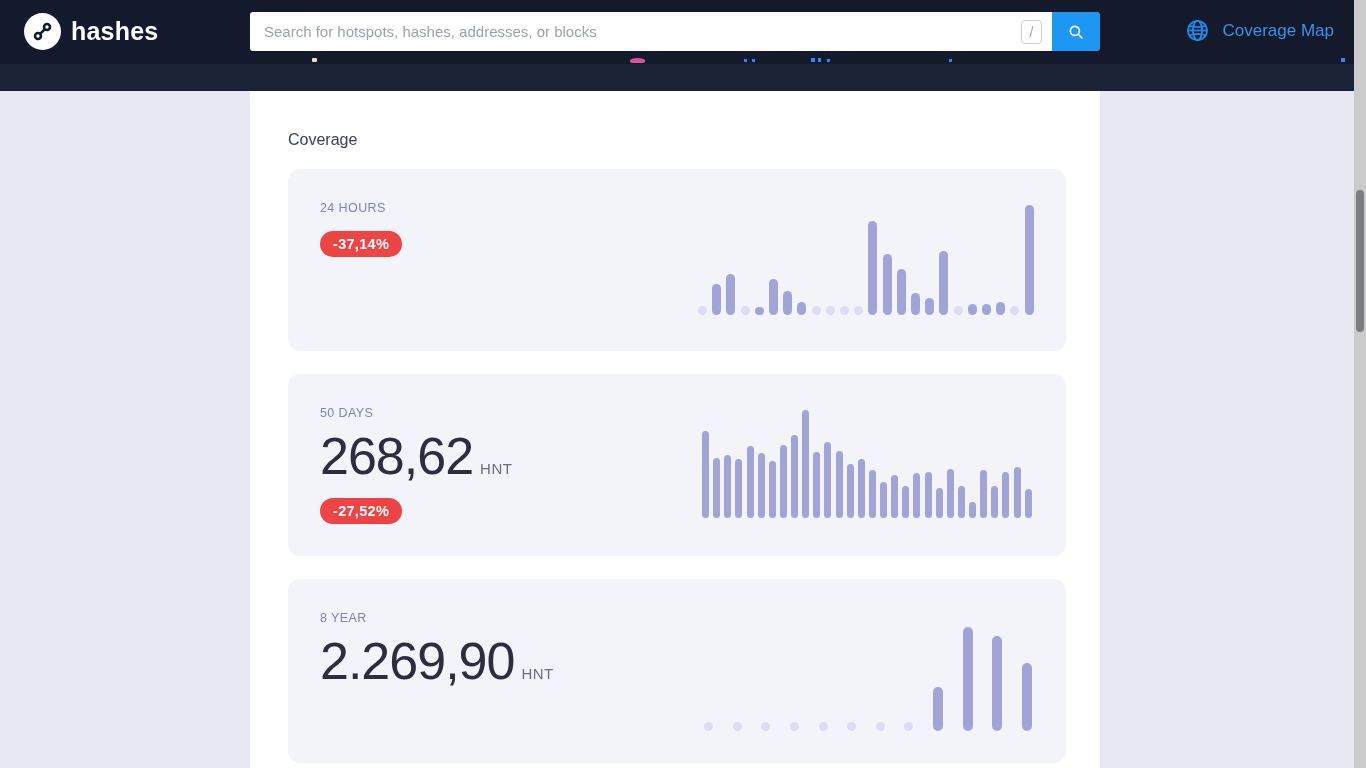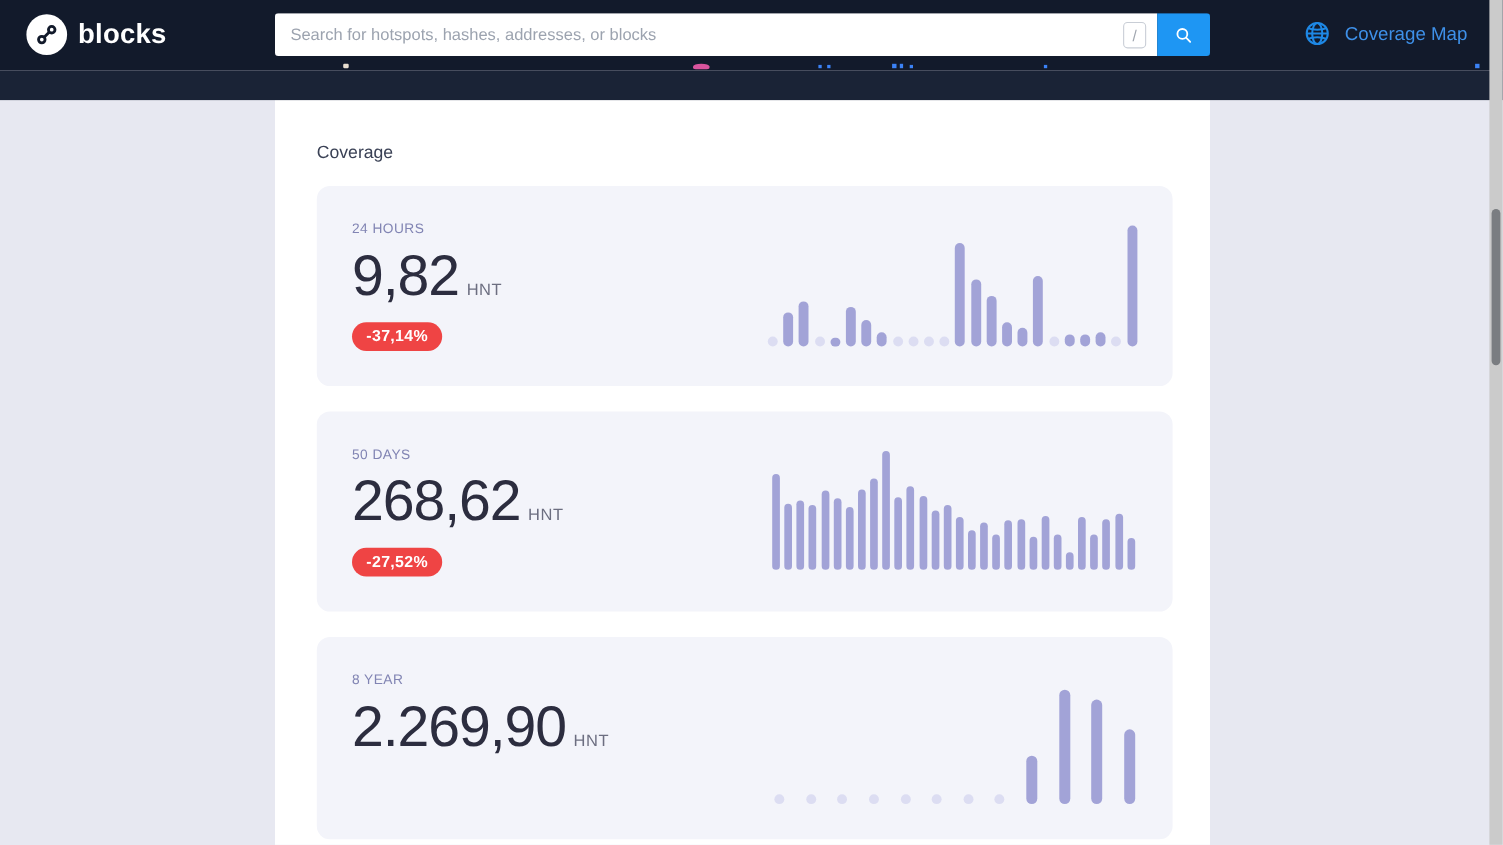--- a/index.html
+++ b/index.html
@@ -58,21 +58,21 @@
 
 <div class="topbar">
   <div class="brand">
     <div class="logo-circle">
       <svg width="23" height="23" viewBox="0 0 24 24">
         <circle cx="7.3" cy="16.7" r="3.1" fill="none" stroke="#121A2B" stroke-width="2.7"></circle>
         <circle cx="16.7" cy="7.3" r="3.1" fill="none" stroke="#121A2B" stroke-width="2.7"></circle>
         <line x1="9.5" y1="14.5" x2="14.5" y2="9.5" stroke="#121A2B" stroke-width="2.7"></line>
       </svg>
     </div>
-    <span class="brand-name">blocks</span>
+    <span class="brand-name">hashes</span>
   </div>
 
   <div class="searchbar">
     <input class="search-input" type="text" placeholder="Search for hotspots, hashes, addresses, or blocks" style="">
     <div class="slash-hint">/</div>
     <button class="search-btn">
       <span style="display:flex;">
         <svg width="18" height="18" viewBox="0 0 24 24" fill="none" stroke="#ffffff" stroke-width="2.2" stroke-linecap="round">
           <circle cx="10.5" cy="10.5" r="6"></circle>
             <line x1="15" y1="15" x2="20" y2="20"></line>
@@ -106,23 +106,20 @@
 <div class="frag" style="left:949px; top:59px; width:3px; height:3px; background:#3B82F6;"></div>
 <div class="frag" style="left:1341px; top:58px; width:4px; height:4px; background:#3B82F6;"></div>
 
 <div class="page-bg"></div>
 <div class="container">
   <h2 class="section-title">Coverage</h2>
 
   <div class="card card-1">
     <div class="card-info">
       <div class="card-period">24 HOURS</div>
-      <div class="card-valueline">
-        <span class="card-value">9,82</span><span class="card-unit">HNT</span>
-      </div>
       <span class="card-badge">-37,14%</span>
     </div>
     <div class="spark spark-1">
         <span class="dot"></span>
         <span class="bar" style="height: 31px;"></span>
         <span class="bar" style="height: 41px;"></span>
         <span class="dot"></span>
         <span class="bar" style="height: 8px;"></span>
         <span class="bar" style="height: 36px;"></span>
         <span class="bar" style="height: 24px;"></span>

